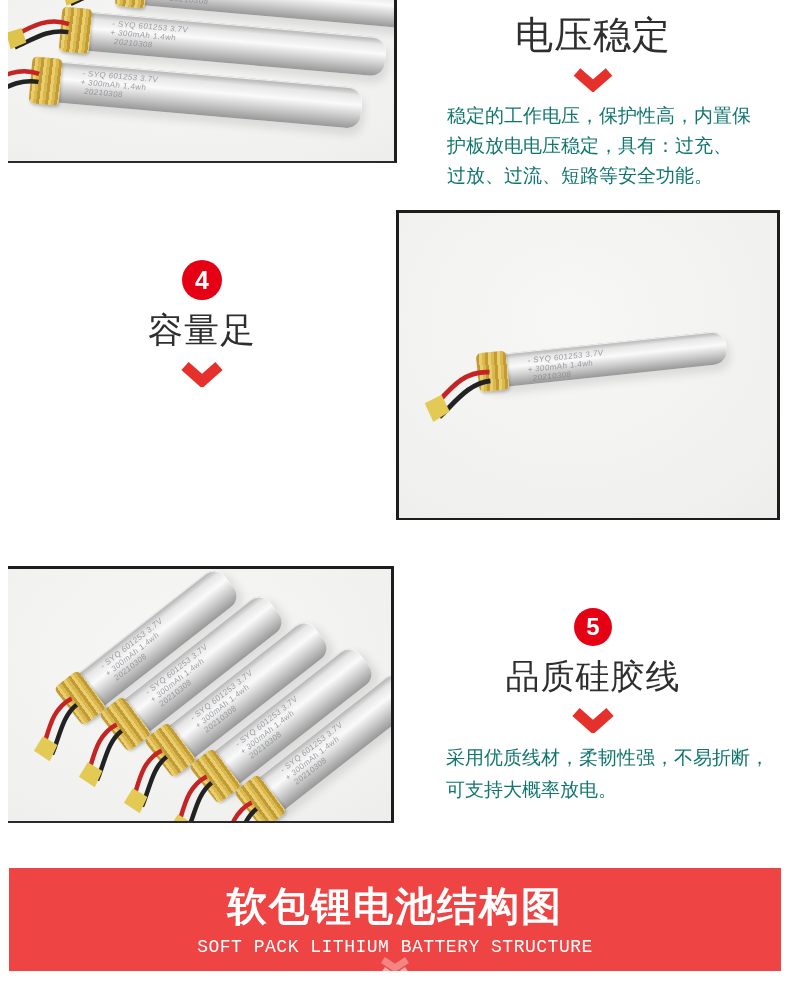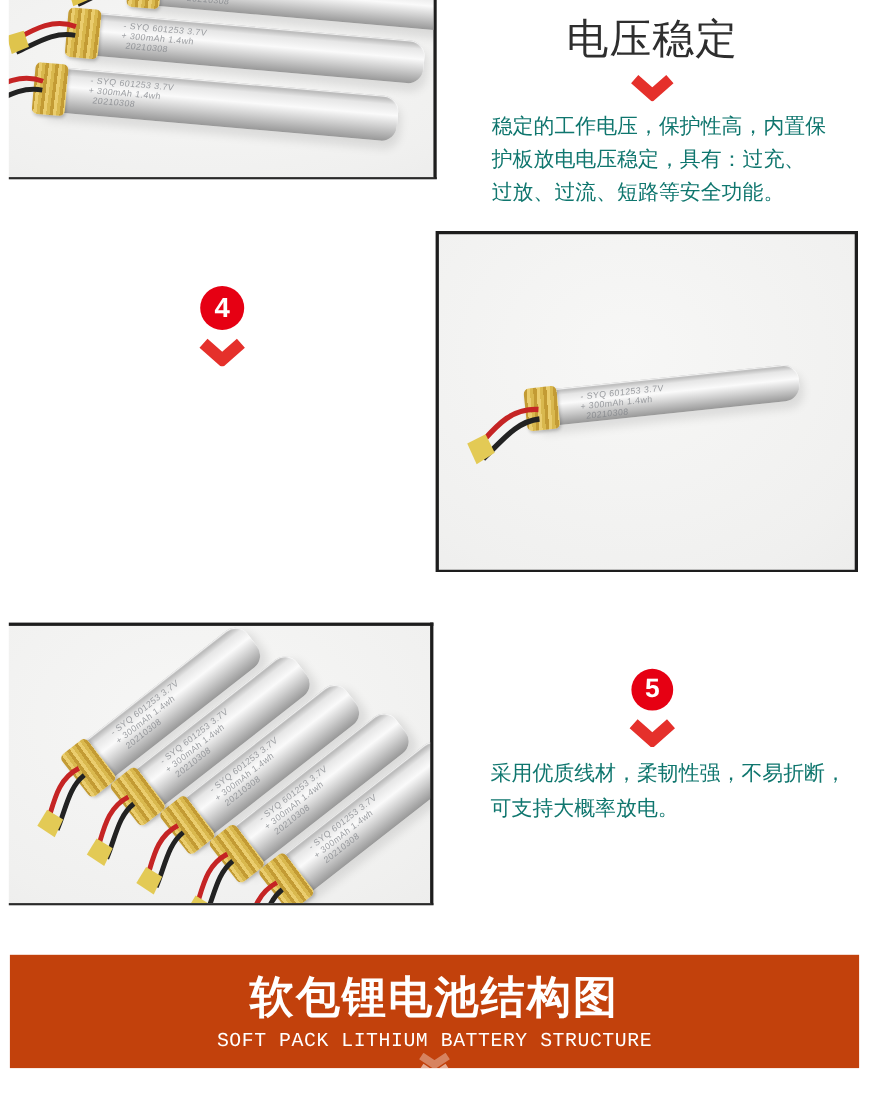--- a/index.html
+++ b/index.html
@@ -77,21 +77,21 @@
     text-align:left; color:#0f766e; font-size:19px; line-height:30px;
     white-space:pre-line; margin-top:9px;
   }
   .f-voltage .f-body { padding-left:51px; }
   .f-capacity .f-body { padding-left:54px; }
   .f-wire .f-body { padding-left:50px; line-height:32px; }
 
   
   .banner {
     position:absolute; left:9px; top:868px; width:772px; height:103px;
-    background:#c2410c; text-align:center; color:#ffffff; overflow:hidden;
+    background:#ef4444; text-align:center; color:#ffffff; overflow:hidden;
   }
   .banner-title { font-size:40px; font-weight:bold; letter-spacing:2px; margin-top:11px; }
   .banner-sub { font-family:Liberation Mono, monospace; font-size:18px; letter-spacing:.5px; margin-top:3px; }
   .banner-chevrons { display:block; margin:0 auto; }
 </style>
 </head>
 <body>
 
 <div class="page">
 
@@ -142,20 +142,21 @@
     <svg class="red-chevron" width="40" height="24" viewBox="0 0 40 24">
       <polyline points="4,4 20,18 36,4" stroke="#e5302b" stroke-width="10" fill="none"></polyline>
     </svg>
     <p class="f-body">稳定的工作电压，保护性高，内置保
 护板放电电压稳定，具有：过充、
 过放、过流、短路等安全功能。</p>
   </div>
 
   <div class="feature f-capacity">
     <div class="num-badge">4</div>
+    <h2 class="f-title">容量足</h2>
     <svg class="red-chevron" width="44" height="26" viewBox="0 0 44 26">
       <polyline points="5,5 22,20 39,5" stroke="#e5302b" stroke-width="11" fill="none"></polyline>
     </svg>
   </div>
 
   <div class="photo photo2">
     <div class="bat p2-a">
       <div class="bbody">
           <div class="print">- SYQ 601253 3.7V
 + 300mAh 1.4wh
@@ -233,20 +234,21 @@
       <svg class="wires" viewBox="0 0 66 60">
         <path d="M62 12 C 40 8, 26 22, 8 34" stroke="#c52424" stroke-width="4.5" fill="none"></path>
         <path d="M62 20 C 44 20, 30 34, 12 44" stroke="#222222" stroke-width="4.5" fill="none"></path>
         <polygon points="0,30 16,24 22,40 6,48" fill="#e3ca55"></polygon>
       </svg>
     </div>
   </div>
 
   <div class="feature f-wire">
     <div class="num-badge" style="width:38px;height:38px;line-height:38px;font-size:24px;">5</div>
+    <h2 class="f-title">品质硅胶线</h2>
     <svg class="red-chevron" width="44" height="26" viewBox="0 0 44 26">
       <polyline points="5,5 22,20 39,5" stroke="#e5302b" stroke-width="11" fill="none"></polyline>
     </svg>
     <p class="f-body">采用优质线材，柔韧性强，不易折断，
 可支持大概率放电。</p>
   </div>
 
   <div class="banner">
     <div class="banner-title">软包锂电池结构图</div>
     <div class="banner-sub">SOFT PACK LITHIUM BATTERY STRUCTURE</div>

